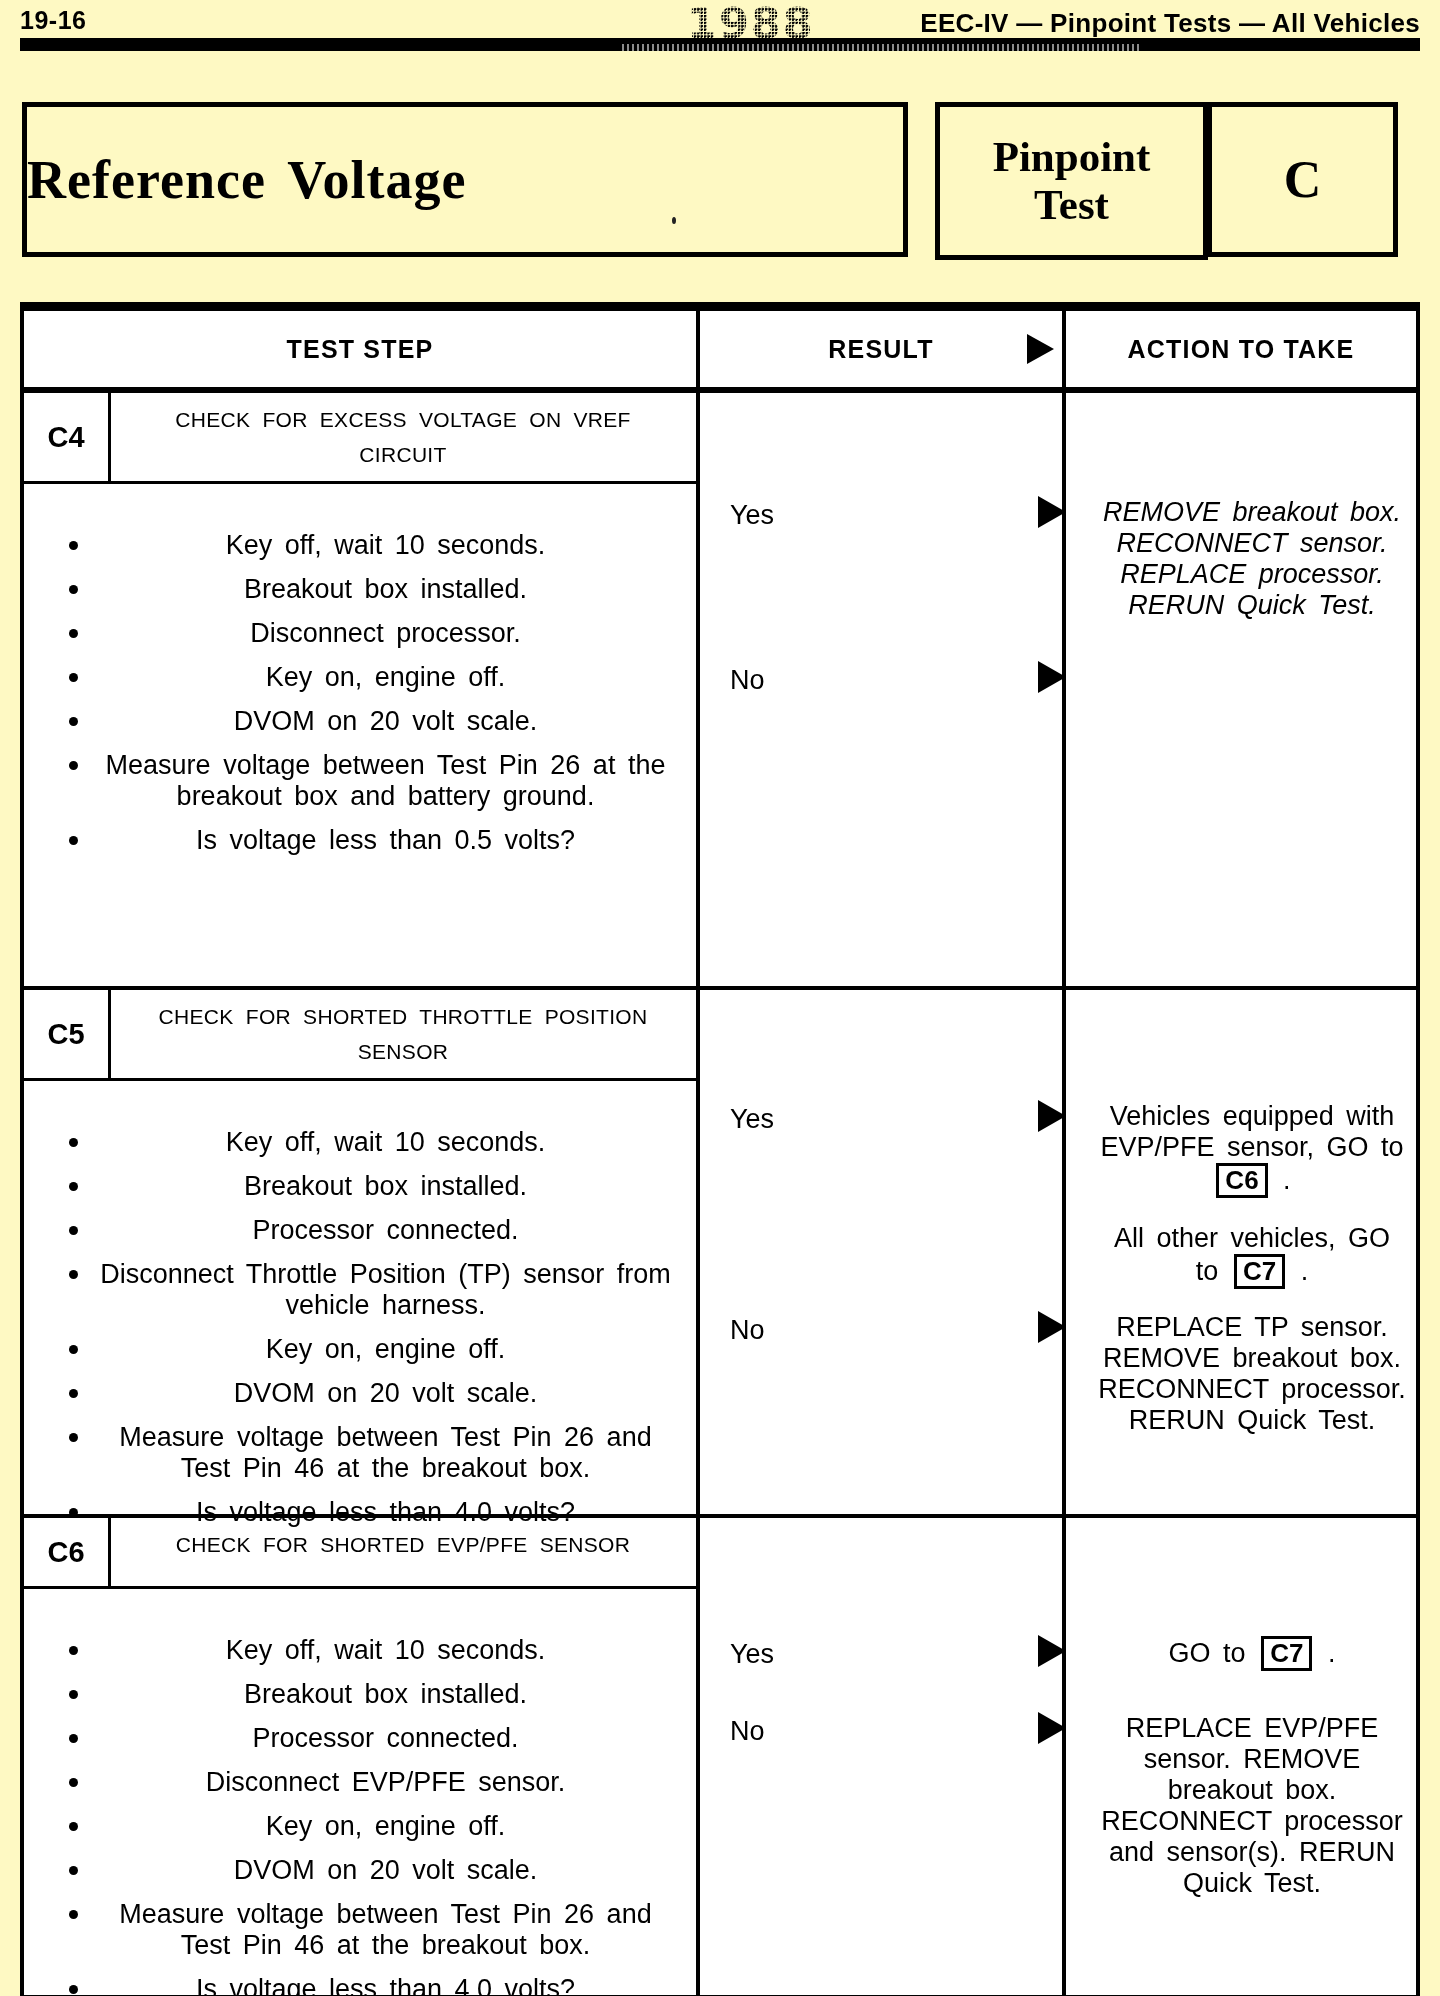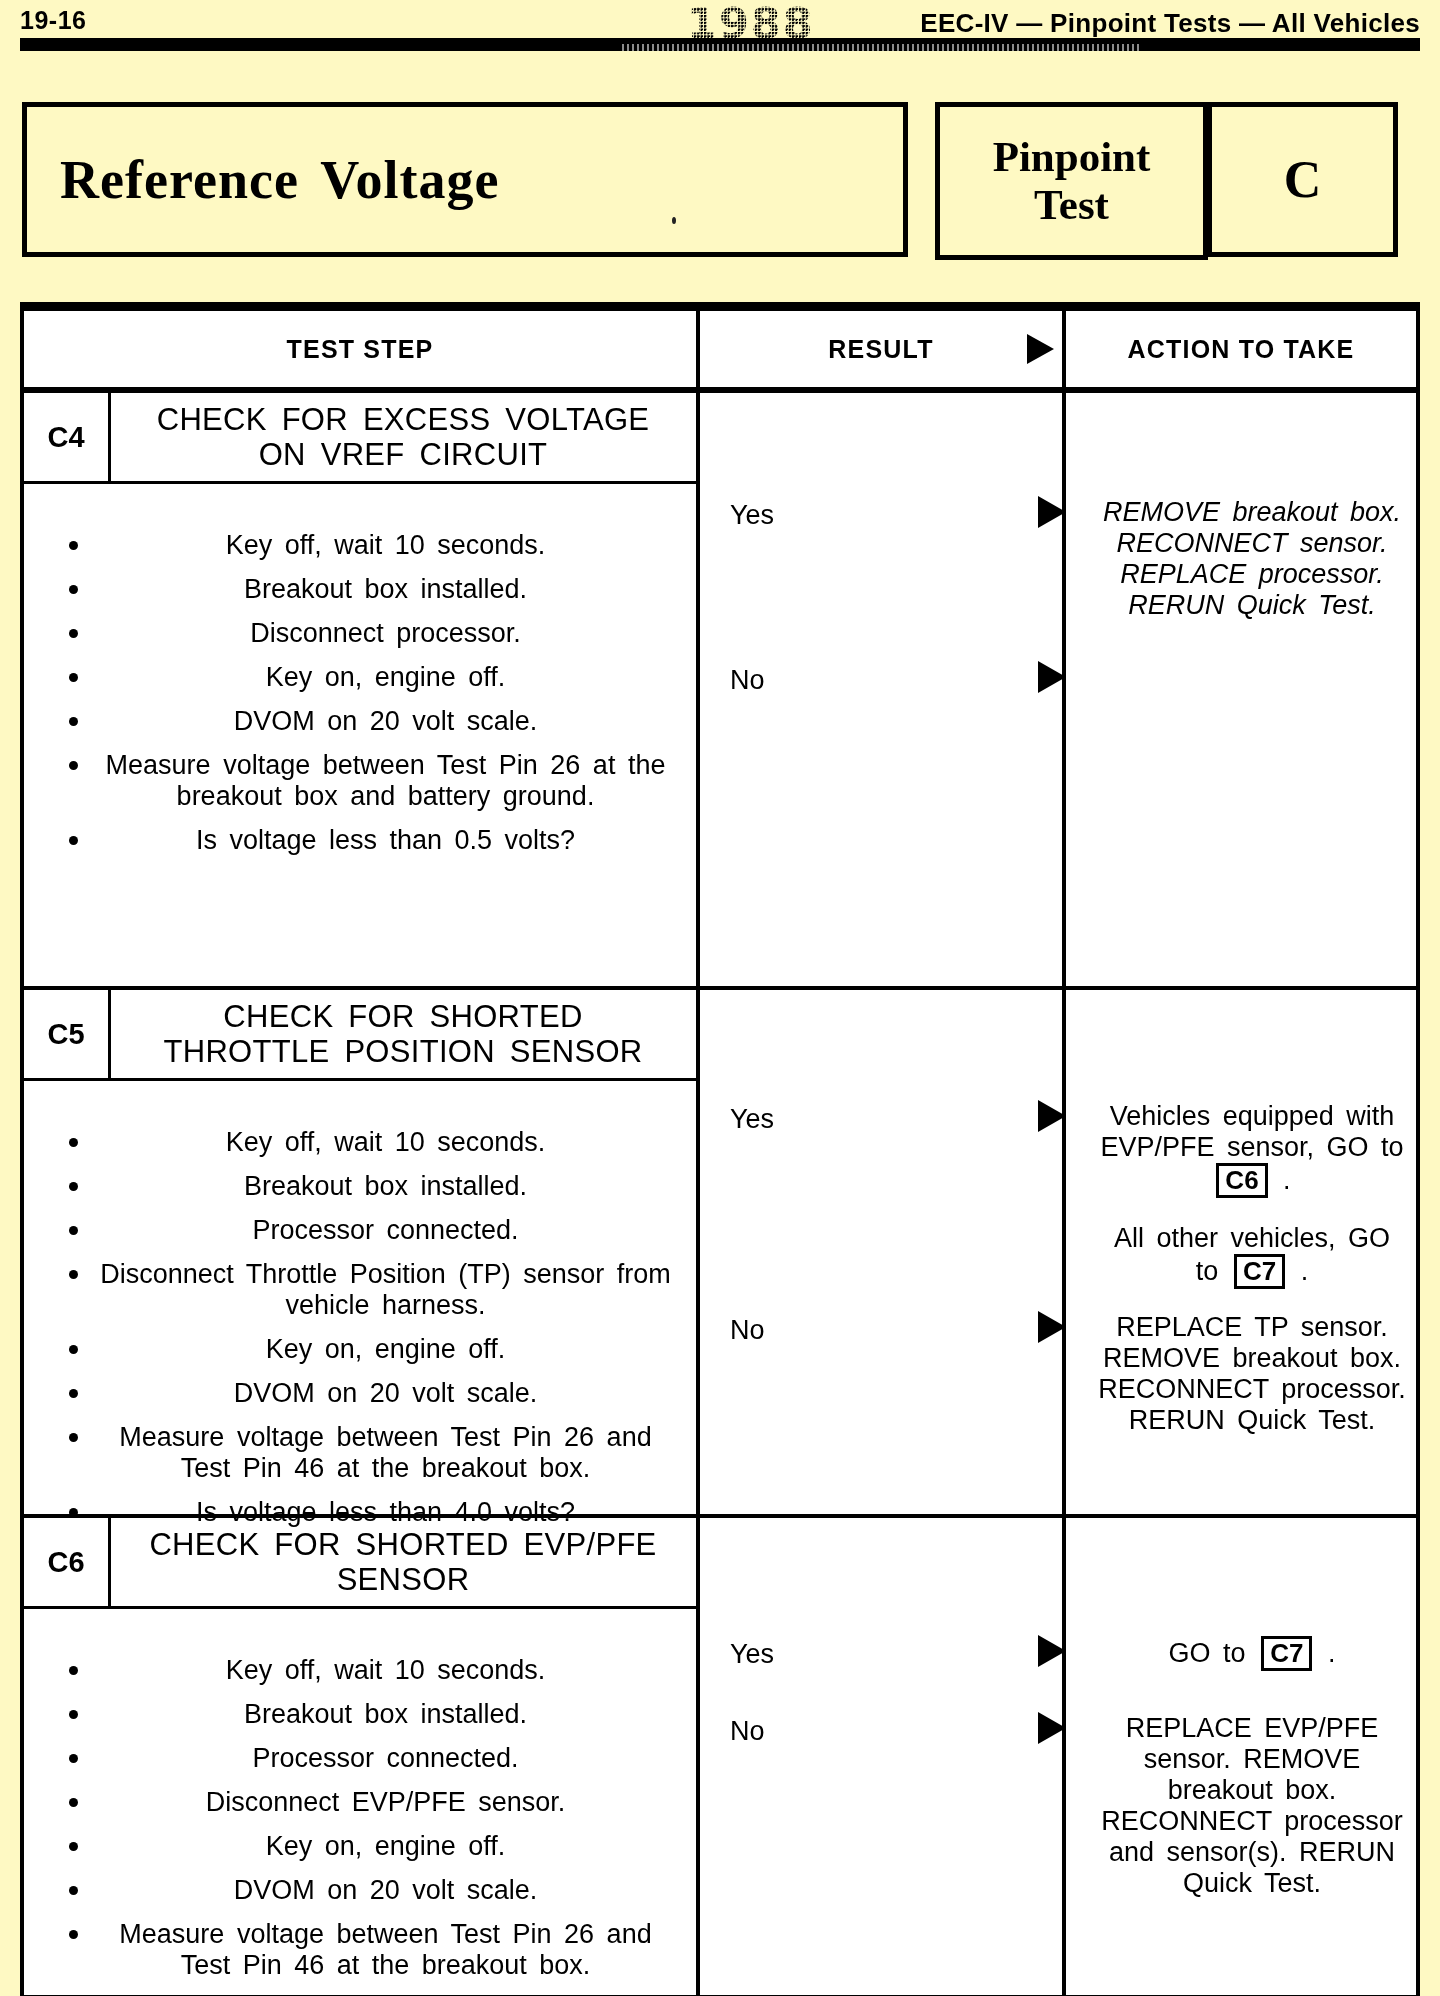--- a/index.html
+++ b/index.html
@@ -28,21 +28,21 @@
     content:"";position:absolute;left:43%;top:6px;width:37%;height:7px;
     background:repeating-linear-gradient(90deg,#fff 0 2px,rgba(255,255,255,0) 2px 5px);opacity:.55;
   }
   
   .title-box{
     position:absolute;left:22px;top:102px;width:886px;height:155px;border:5px solid #000;
     box-sizing:border-box;display:flex;align-items:center;
   }
   .title-text{
     font-family:"Liberation Serif",serif;font-weight:bold;font-size:54px;letter-spacing:1px;
-    padding-left:33px;word-spacing:8px;
+    word-spacing:8px;
   }
   .pp-box{
     position:absolute;left:935px;top:102px;width:273px;height:158px;border:5px solid #000;
     box-sizing:border-box;display:flex;flex-direction:column;align-items:center;justify-content:center;
   }
   .pp-box .l{font-family:"Liberation Serif",serif;font-weight:bold;font-size:43px;line-height:48px;}
   .c-box{
     position:absolute;left:1207px;top:102px;width:191px;height:155px;border:5px solid #000;
     box-sizing:border-box;display:flex;align-items:center;justify-content:center;
   }
@@ -67,21 +67,21 @@
     position:absolute;right:8px;top:50%;margin-top:-15px;width:0;height:0;
     border-top:15px solid transparent;border-bottom:15px solid transparent;border-left:27px solid #000;
   }
   
   .step-head{display:flex;border-bottom:3px solid #000;min-height:68px;align-items:stretch;}
   .code{
     width:84px;flex:0 0 84px;border-right:3px solid #000;display:flex;align-items:center;
     justify-content:center;font-size:29px;font-weight:bold;
   }
   .step-title{
-    flex:1;padding:9px 20px 9px 27px;font-size:31px;line-height:35px;letter-spacing:.3px;
+    flex:1;padding:9px 20px 9px 27px;font-size:21px;line-height:35px;letter-spacing:.3px;
     word-spacing:6px;max-width:530px;
   }
   .steps{list-style:none;margin:46px 0 0 0;padding:0 22px 0 40px;}
   .steps li{
     position:relative;padding-left:33px;margin-bottom:13px;font-size:27px;line-height:31px;word-spacing:5px;
   }
   .steps li::before{
     content:"";position:absolute;left:5px;top:11px;width:9px;height:9px;border-radius:50%;background:#000;
   }
   

